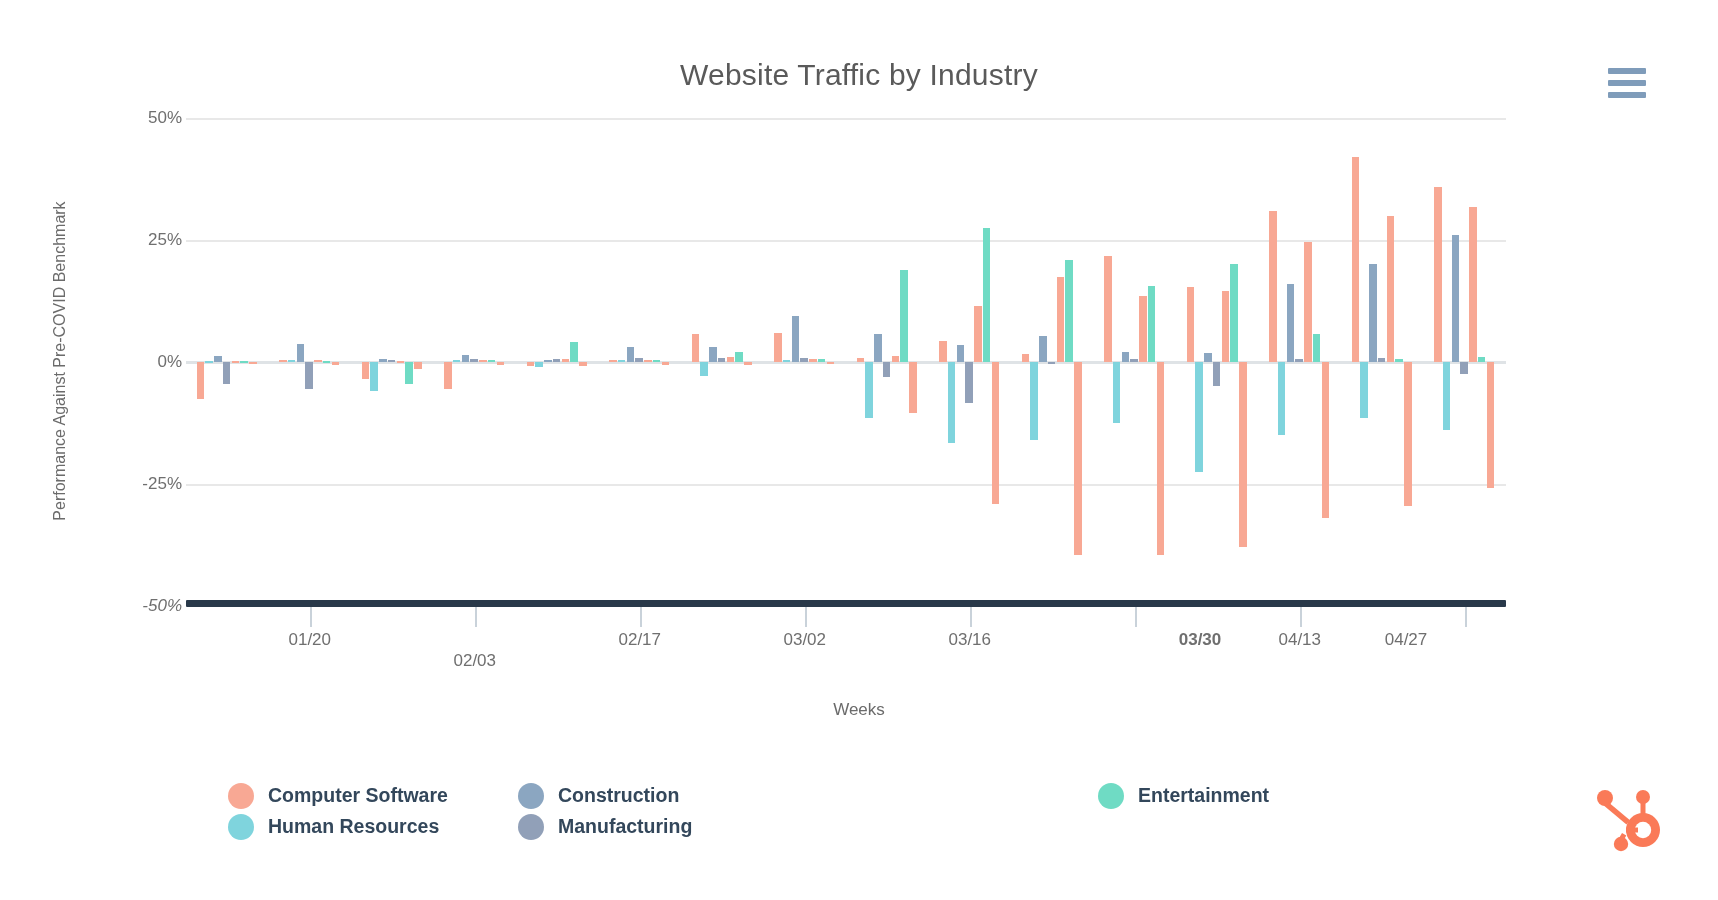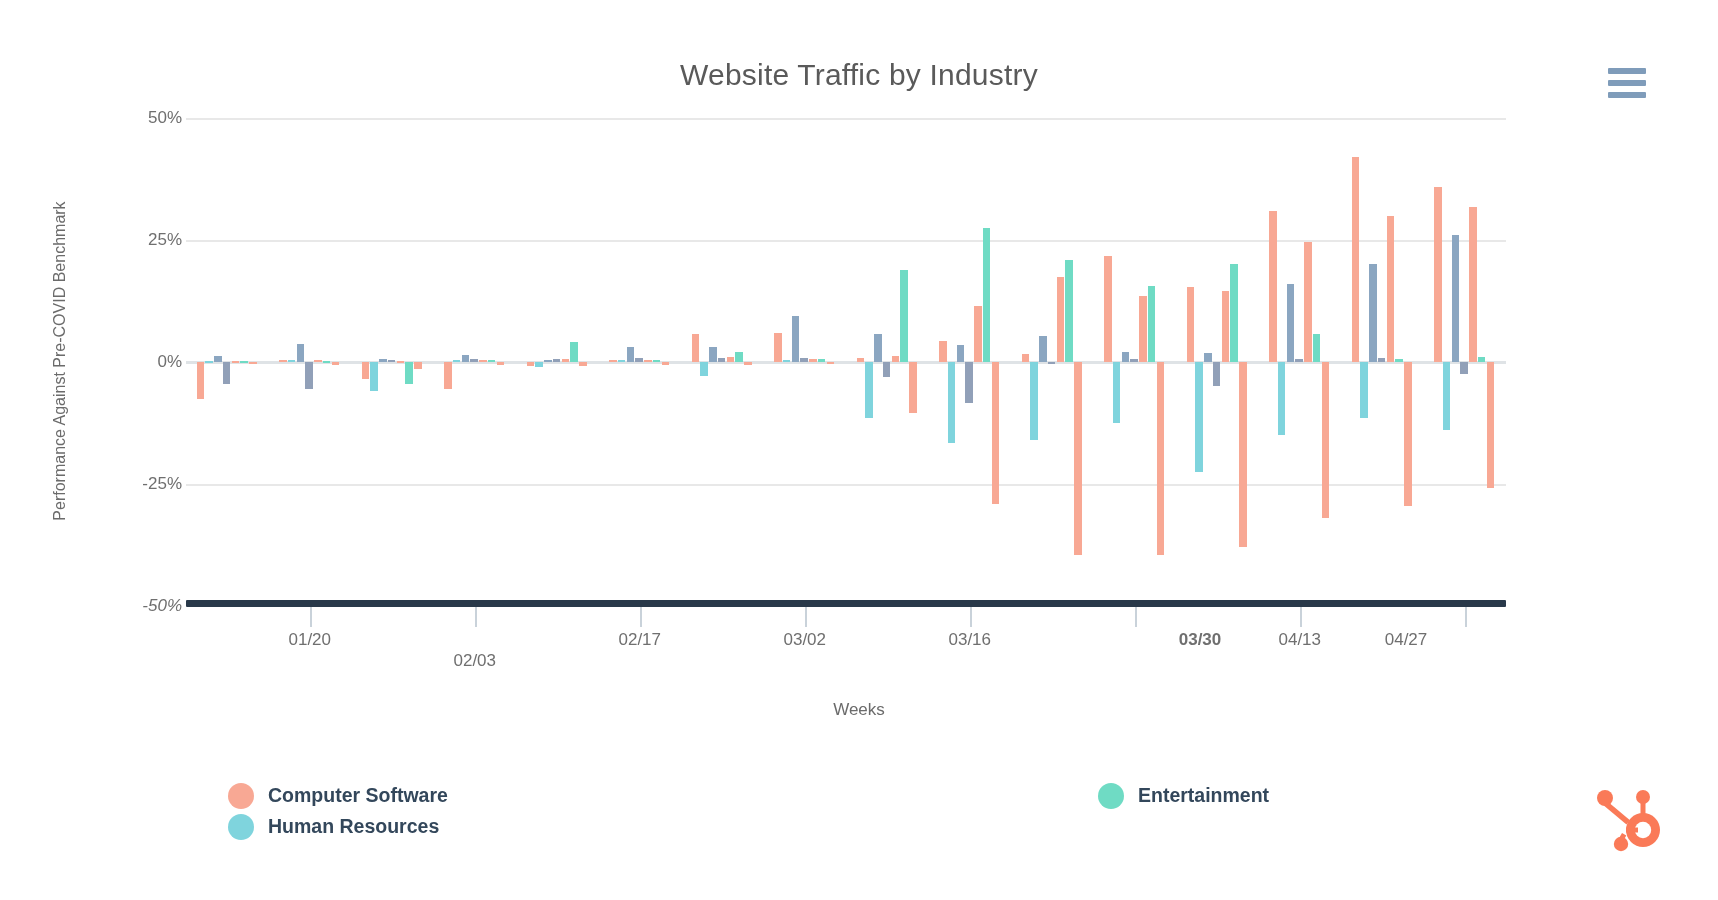--- a/index.html
+++ b/index.html
@@ -342,20 +342,30 @@
       <div class="legend-col" style="left: 0px;">
         <div class="legend-row">
           <span class="legend-dot" style="background: rgb(248, 168, 148);"></span>
           <span class="legend-label">Computer Software</span>
         </div>
         <div class="legend-row">
           <span class="legend-dot" style="background: rgb(127, 212, 221);"></span>
           <span class="legend-label">Human Resources</span>
         </div>
       </div>
+      <div class="legend-col" style="left: 290px;">
+        <div class="legend-row">
+          <span class="legend-dot" style="background: rgb(139, 166, 193);"></span>
+          <span class="legend-label">Construction</span>
+        </div>
+        <div class="legend-row">
+          <span class="legend-dot" style="background: rgb(145, 160, 184);"></span>
+          <span class="legend-label">Manufacturing</span>
+        </div>
+      </div>
       <div class="legend-col" style="left: 870px;">
         <div class="legend-row">
           <span class="legend-dot" style="background: rgb(111, 219, 196);"></span>
           <span class="legend-label">Entertainment</span>
         </div>
       </div>
     </div>
 
   <svg id="hubspot-logo" viewBox="0 0 76 72" xmlns="http://www.w3.org/2000/svg">
     <g fill="#fa7a58">

